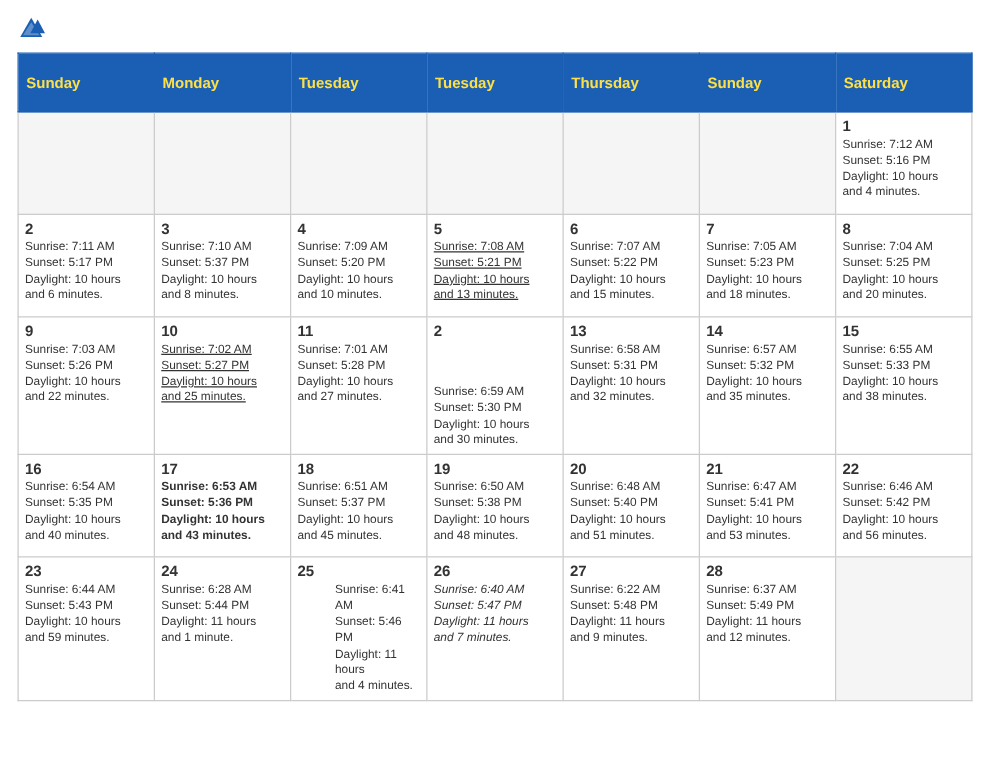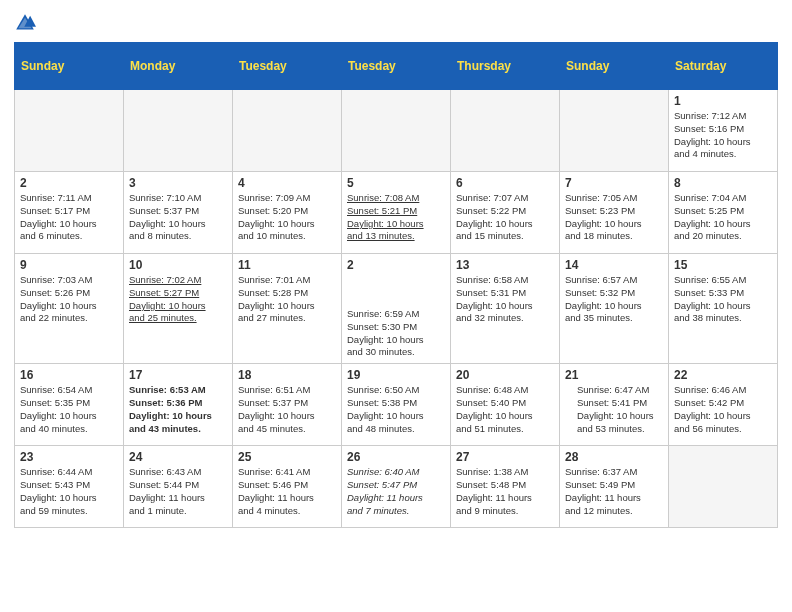--- a/index.html
+++ b/index.html
@@ -273,21 +273,21 @@
           </td>
           <td>
             <div class="day-num">20</div>
             <div class="day-info" style="white-space: pre-line;">Sunrise: 6:48 AM
 Sunset: 5:40 PM
 Daylight: 10 hours
 and 51 minutes.</div>
           </td>
           <td>
             <div class="day-num">21</div>
-            <div class="day-info" style="white-space: pre-line; margin-left: 12px;">Sunrise: 6:47 AM
+            <div class="day-info" style="white-space: pre-line;">Sunrise: 6:47 AM
 Sunset: 5:41 PM
 Daylight: 10 hours
 and 53 minutes.</div>
           </td>
           <td>
             <div class="day-num">22</div>
             <div class="day-info" style="white-space: pre-line;">Sunrise: 6:46 AM
 Sunset: 5:42 PM
 Daylight: 10 hours
 and 56 minutes.</div>
@@ -296,42 +296,42 @@
         <tr>
           <td>
             <div class="day-num">23</div>
             <div class="day-info" style="white-space: pre-line;">Sunrise: 6:44 AM
 Sunset: 5:43 PM
 Daylight: 10 hours
 and 59 minutes.</div>
           </td>
           <td>
             <div class="day-num">24</div>
-            <div class="day-info" style="white-space: pre-line;">Sunrise: 6:43 AM
+            <div class="day-info" style="white-space: pre-line;">Sunrise: 6:28 AM
 Sunset: 5:44 PM
 Daylight: 11 hours
 and 1 minute.</div>
           </td>
           <td>
             <div class="day-num">25</div>
-            <div class="day-info" style="white-space: pre-line;">Sunrise: 6:41 AM
+            <div class="day-info" style="white-space: pre-line; margin-left: 30px;">Sunrise: 6:41 AM
 Sunset: 5:46 PM
 Daylight: 11 hours
 and 4 minutes.</div>
           </td>
           <td>
             <div class="day-num">26</div>
             <div class="day-info" style="white-space: pre-line; font-style: italic;">Sunrise: 6:40 AM
 Sunset: 5:47 PM
 Daylight: 11 hours
 and 7 minutes.</div>
           </td>
           <td>
             <div class="day-num">27</div>
-            <div class="day-info" style="white-space: pre-line;">Sunrise: 1:38 AM
+            <div class="day-info" style="white-space: pre-line;">Sunrise: 6:22 AM
 Sunset: 5:48 PM
 Daylight: 11 hours
 and 9 minutes.</div>
           </td>
           <td>
             <div class="day-num">28</div>
             <div class="day-info" style="white-space: pre-line;">Sunrise: 6:37 AM
 Sunset: 5:49 PM
 Daylight: 11 hours
 and 12 minutes.</div>

